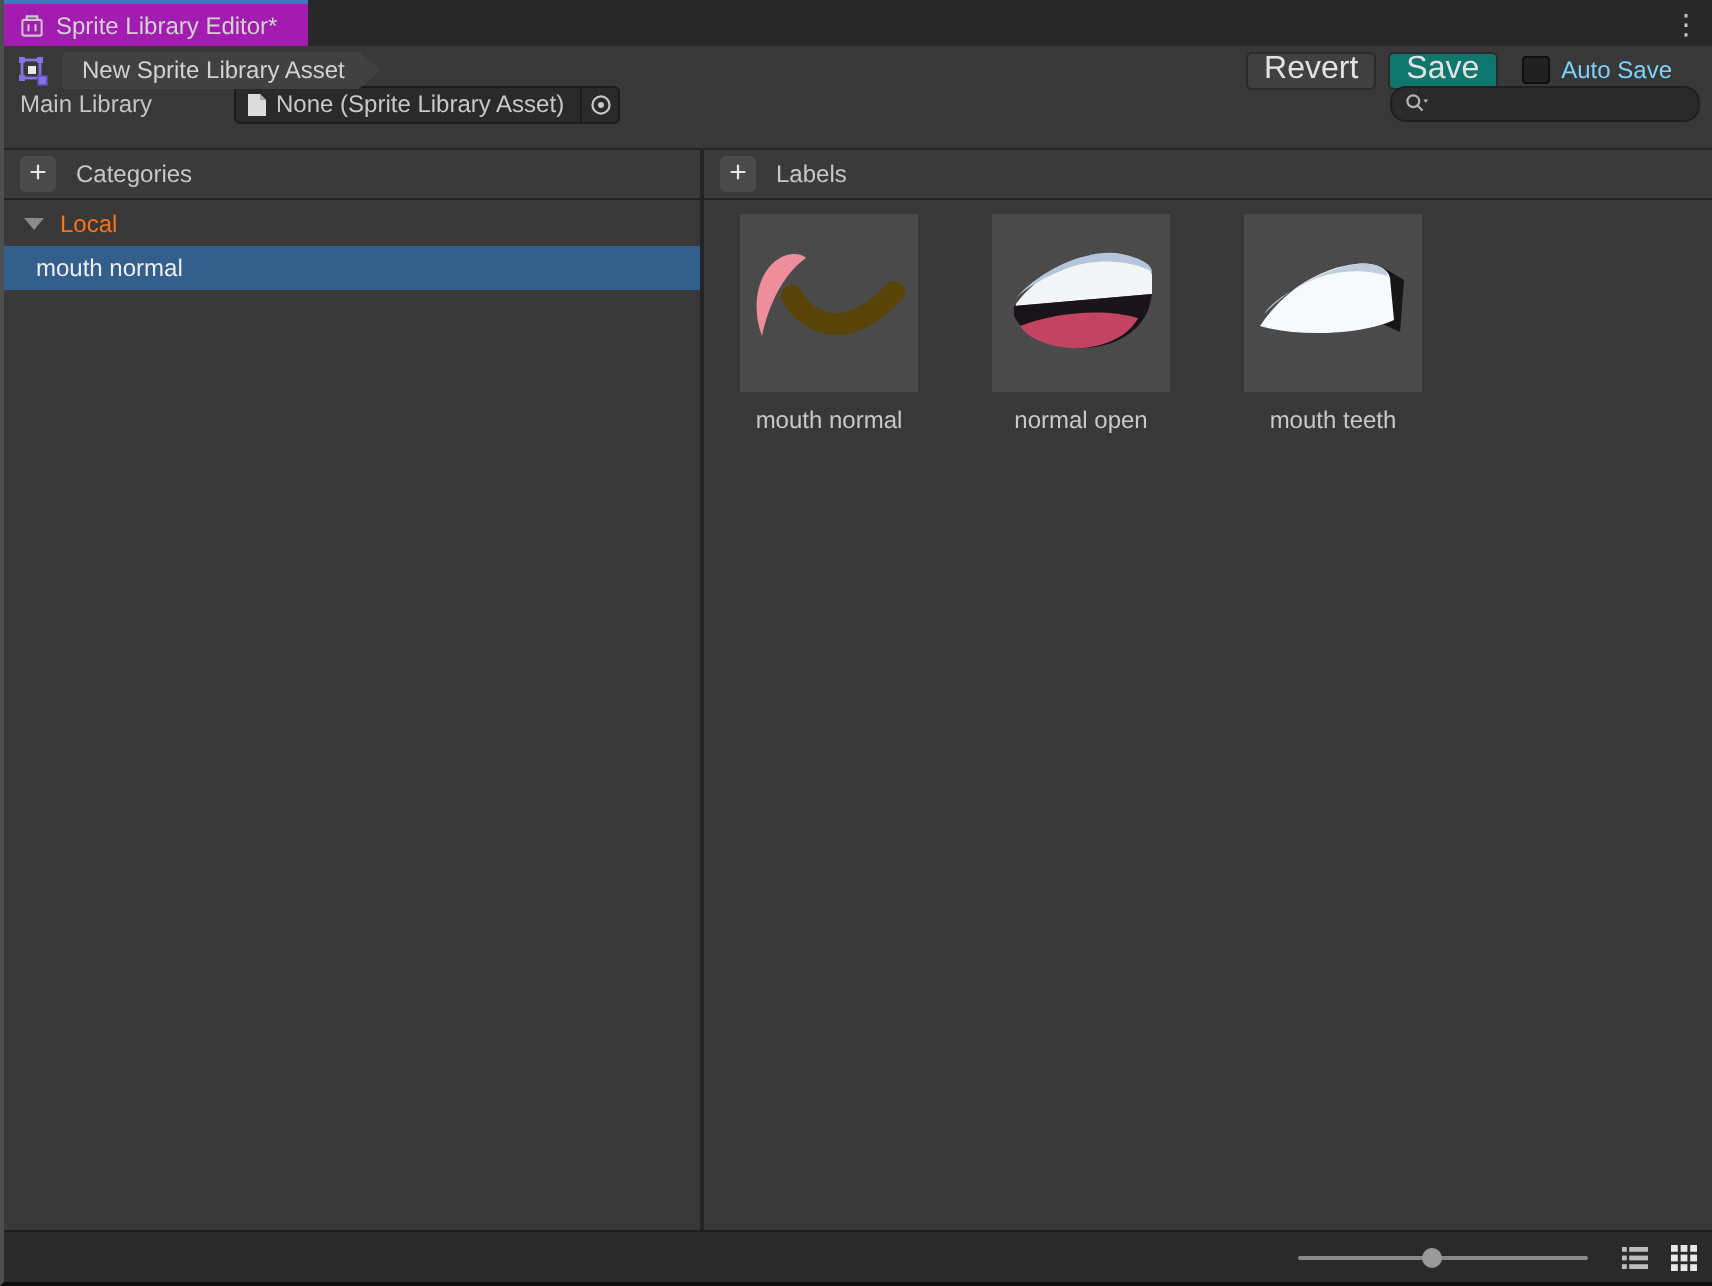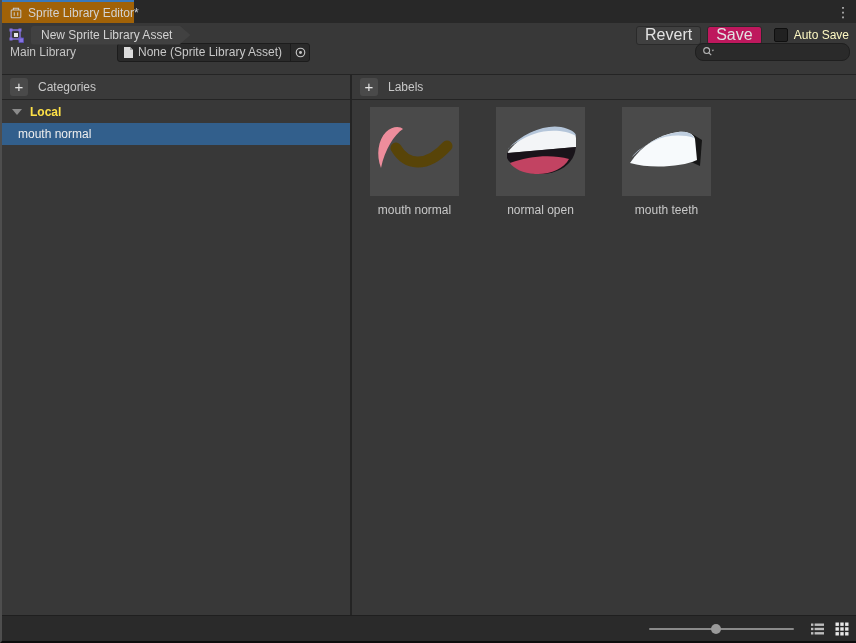--- a/index.html
+++ b/index.html
@@ -9,21 +9,21 @@
   .window {
     position: relative; width: 856px; height: 643px;
     background: #282828; overflow: hidden;
     border-left: 2px solid #4e4e4e; border-bottom: 2px solid #0d0d0d;
     display: flex; flex-direction: column;
   }
 
   
   .tabbar { height: 23px; background: #282828; display: flex; align-items: stretch; flex: 0 0 auto; position: relative; }
   .tab {
-    position: relative; width: 132px; background: #a16207;
+    position: relative; width: 152px; background: #a21caf;
     display: flex; align-items: center; gap: 5px; padding: 0 8px 0 7px;
     border-top: 2px solid #3a79bb; cursor: pointer;
   }
   .tab-title { color: #d2d2d2; white-space: nowrap; }
   .kebab { position: absolute; right: 4px; top: 0; height: 23px; width: 18px;
     display: flex; align-items: center; justify-content: center; color: #c8c8c8;
     font-size: 14px; letter-spacing: 0; cursor: pointer; }
 
   
   .toolbar { height: 24px; background: #383838; display: flex; align-items: center; padding: 0 6px 0 6px; gap: 6px; flex: 0 0 auto; }
@@ -33,23 +33,23 @@
     clip-path: polygon(0 0, calc(100% - 11px) 0, 100% 50%, calc(100% - 11px) 100%, 0 100%);
     border-radius: 3px 0 0 3px; cursor: pointer;
   }
   .toolbar-spacer { flex: 1; }
   .tb-btn {
     height: 19px; padding: 0 8px; border: 1px solid #2a2a2a; border-radius: 3px;
     color: #e2e2e2; font-family: "Liberation Sans", sans-serif; font-size: 16px;
     display: flex; align-items: center; cursor: pointer;
   }
   .tb-btn.revert { background: #404040; }
-  .tb-btn.save { background: #be185d; }
+  .tb-btn.save { background: #0f766e; }
   .checkbox { width: 14px; height: 14px; background: #212121; border: 1px solid #0f0f0f; border-radius: 2px; margin-left: 6px; cursor: pointer; }
-  .auto-save-label { color: #fef9c3; margin-right: 1px; white-space: nowrap; }
+  .auto-save-label { color: #7dd3fc; margin-right: 14px; white-space: nowrap; }
 
   
   .mainrow { height: 28px; background: #383838; display: flex; align-items: center; padding: 0 6px 17px 8px; flex: 0 0 auto; border-bottom: 1px solid #242424; }
   .mainrow-label { width: 107px; color: #c4c4c4; }
   .object-field {
     width: 193px; height: 19px; background: #2a2a2a; border: 1px solid #1c1c1c;
     border-radius: 3px; display: flex; align-items: center; padding-left: 5px; gap: 4px; cursor: pointer;
   }
   .object-field-text { flex: 1; color: #c8c8c8; white-space: nowrap; overflow: hidden; }
   .object-picker { width: 19px; height: 17px; display: flex; align-items: center; justify-content: center;
@@ -68,21 +68,21 @@
   .panel-header { height: 25px; background: #3a3a3a; border-bottom: 1px solid #242424;
     display: flex; align-items: center; padding: 0 8px; gap: 10px; flex: 0 0 auto; }
   .plus-btn { width: 18px; height: 18px; background: #4a4a4a; border-radius: 3px; color: #e6e6e6;
     font-size: 15px; line-height: 16px; display: flex; align-items: center; justify-content: center; cursor: pointer; }
   .panel-header-label { color: #c8c8c8; }
   .panel-body { flex: 1; overflow: hidden; position: relative; }
 
   
   .foldout-row { height: 23px; display: flex; align-items: center; gap: 8px; padding-left: 10px; cursor: pointer; }
   .tri-down { width: 0; height: 0; border-left: 5px solid transparent; border-right: 5px solid transparent; border-top: 6px solid #8b8b8b; }
-  .foldout-label { font-weight: bold; color: #fde047; }
+  .foldout-label { font-weight: normal; color: #f97316; }
   .cat-item { height: 22px; display: flex; align-items: center; padding-left: 16px; color: #c4c4c4; cursor: pointer; }
   .cat-item.selected { background: #325f8c; color: #eeeeee; }
 
   
   .labels-grid { display: flex; padding: 7px 0 0 18px; gap: 37px; }
   .tile { width: 89px; display: flex; flex-direction: column; align-items: center; cursor: pointer; }
   .thumb { width: 89px; height: 89px; background: #4a4a4a; }
   .thumb svg { display: block; width: 100%; height: 100%; }
   .tile-label { margin-top: 7px; color: #c8c8c8; white-space: nowrap; }
 

